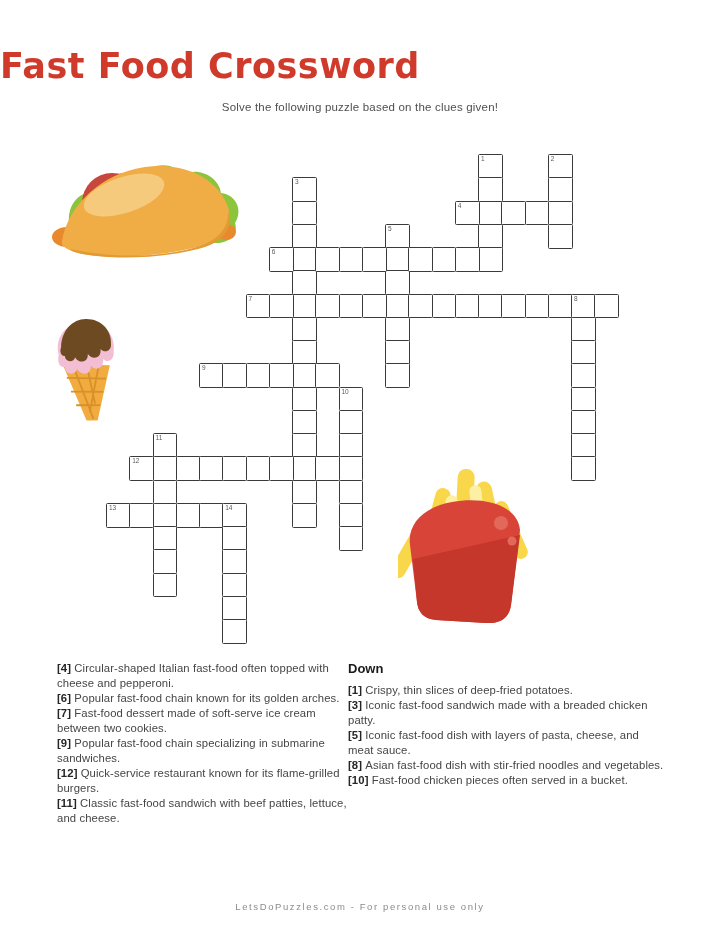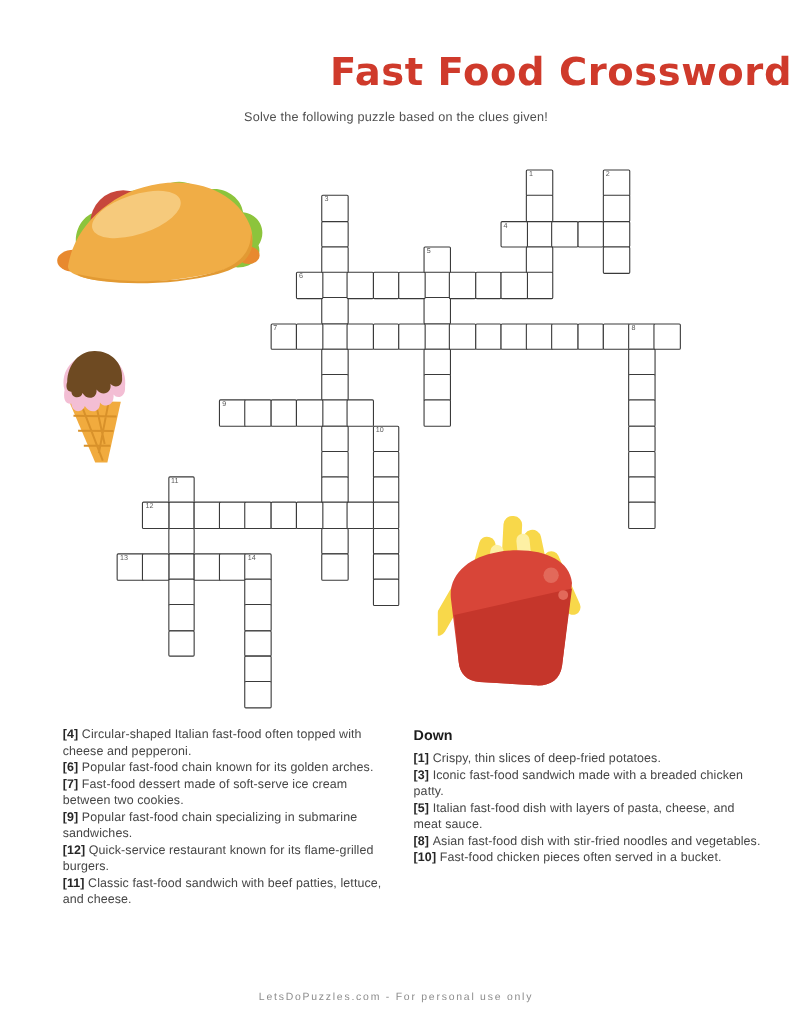--- a/index.html
+++ b/index.html
@@ -3,41 +3,41 @@
 <meta charset="utf-8">
 <style>
   html,body { margin:0; padding:0; background:#e9e9e9; }
   .page {
     position:relative; width:720px; height:931px; margin:0 auto;
     background:#ffffff; overflow:hidden;
     font-family:"Liberation Sans", sans-serif;
   }
   .title {
     position:absolute; top:46px; left:0; width:100%;
-    text-align:right; font-family:"DejaVu Sans", sans-serif;
+    text-align:left; font-family:"DejaVu Sans", sans-serif;
     font-size:35px; font-weight:800; letter-spacing:0.5px; color:#cf3a2b;
   }
   .subtitle {
     position:absolute; top:101px; left:0; width:100%;
     text-align:center; font-size:11.5px; color:#4f4f4f; letter-spacing:0.2px;
   }
   .grid { position:absolute; left:106px; top:154px; width:513px; height:490px; }
   .cell {
     position:absolute; width:24.75px; height:24.75px;
     border:1.5px solid #3a3a3a; border-radius:1.5px;
     box-sizing:border-box; background:#ffffff;
   }
   .cellnum {
     position:absolute; top:0px; left:2px;
     font-size:6.5px; line-height:8px; color:#5a5a5a;
   }
   .illus { position:absolute; }
   .clue-col { position:absolute; top:661px; }
   .clue-col.across { left:57px;  width:303px; }
-  .clue-col.down   { left:376px; width:318px; }
+  .clue-col.down   { left:348px; width:318px; }
   .clue-heading { margin:0 0 7px 0; font-size:13px; font-weight:bold; color:#1b1b1b; }
   .clue { margin:0; font-size:11.3px; line-height:15px; color:#454545; letter-spacing:0.1px; }
   .clue-num { font-weight:bold; color:#262626; }
   .footer {
     position:absolute; top:901px; left:0; width:100%;
     text-align:center; font-size:9.5px; color:#8c8c8c; letter-spacing:1.6px;
   }
 </style>
 </head>
 <body>
@@ -223,21 +223,21 @@
         <p class="clue"><span class="clue-num">[9] </span><span>Popular fast-food chain specializing in submarine sandwiches.</span></p>
         <p class="clue"><span class="clue-num">[12] </span><span>Quick-service restaurant known for its flame-grilled burgers.</span></p>
         <p class="clue"><span class="clue-num">[11] </span><span>Classic fast-food sandwich with beef patties, lettuce, and cheese.</span></p>
       </div>
   </div>
   <div class="clue-col down">
     <h3 class="clue-heading">Down</h3>
     <div>
         <p class="clue"><span class="clue-num">[1] </span><span>Crispy, thin slices of deep-fried potatoes.</span></p>
         <p class="clue"><span class="clue-num">[3] </span><span>Iconic fast-food sandwich made with a breaded chicken patty.</span></p>
-        <p class="clue"><span class="clue-num">[5] </span><span>Italian fast-food dish with layers of pasta, cheese, and meat sauce.</span></p>
+        <p class="clue"><span class="clue-num">[5] </span><span>Iconic fast-food dish with layers of pasta, cheese, and meat sauce.</span></p>
         <p class="clue"><span class="clue-num">[8] </span><span>Asian fast-food dish with stir-fried noodles and vegetables.</span></p>
         <p class="clue"><span class="clue-num">[10] </span><span>Fast-food chicken pieces often served in a bucket.</span></p>
       </div>
   </div>
 
   <div class="footer">LetsDoPuzzles.com - For personal use only</div>
 
 </div>
 
 </body></html>

